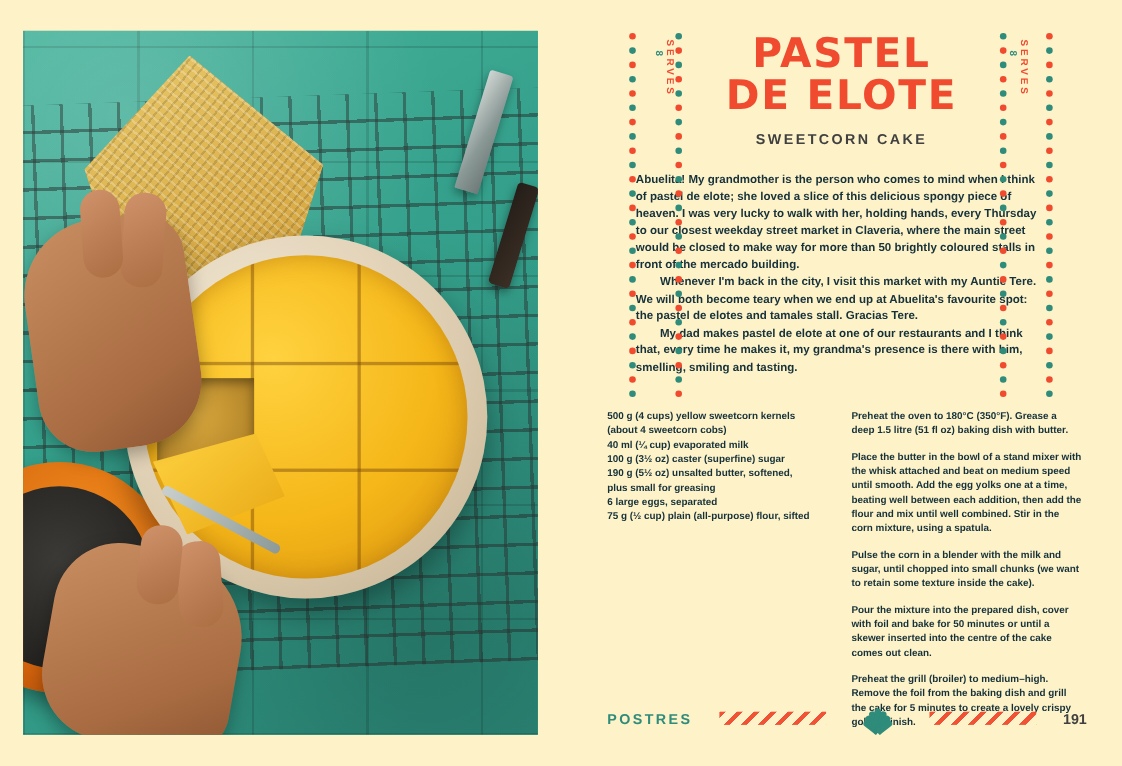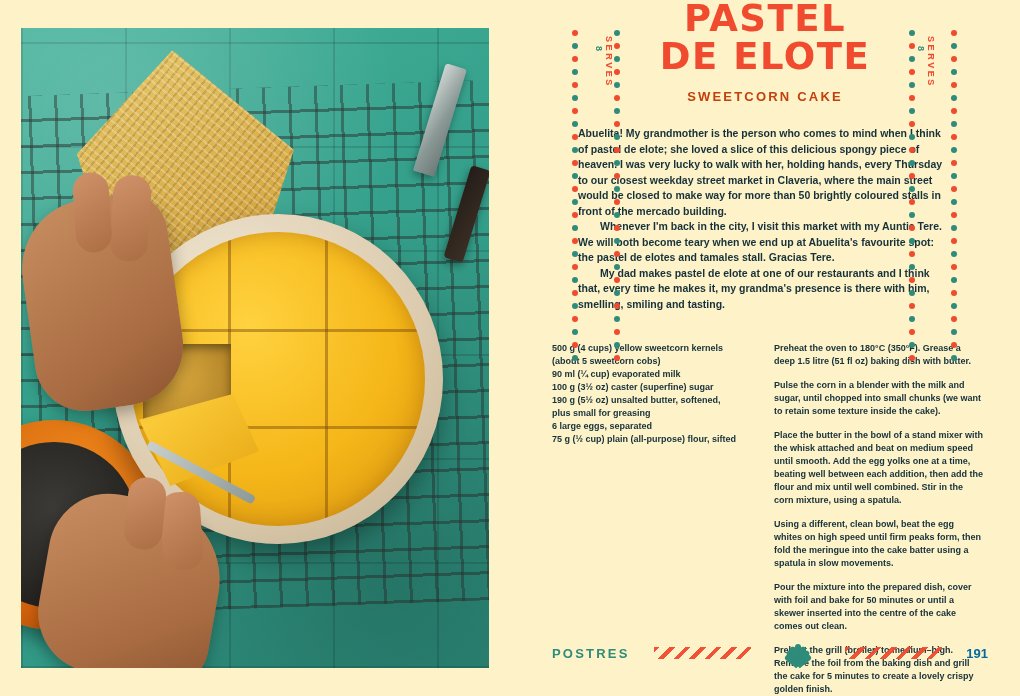--- a/index.html
+++ b/index.html
@@ -215,36 +215,37 @@
 
   
   .page-right {
     position: relative;
     width: 510px;
     height: 696px;
     padding: 0;
   }
   .title-block {
     text-align: center;
+    padding-top: 30px;
   }
   .title {
     font-family: "DejaVu Sans", sans-serif;
     font-weight: bold;
     font-size: 37px;
     line-height: 1.02;
     letter-spacing: 1.5px;
     color: #f04a2f;
     margin: 0;
   }
   .subtitle {
     margin-top: 14px;
     font-size: 13px;
     font-weight: bold;
     letter-spacing: 2.2px;
-    color: #c2410c;
+    color: #404040;
   }
 
   
   .serves {
     position: absolute;
     top: 36px;
     font-size: 9px;
     font-weight: bold;
     letter-spacing: 2.6px;
     color: #f04a2f;
@@ -327,21 +328,21 @@
   }
   .footer-label {
     font-size: 13px;
     font-weight: bold;
     letter-spacing: 2.2px;
     color: #2f8b7a;
   }
   .page-num {
     font-size: 13px;
     font-weight: bold;
-    color: #0369a1;
+    color: #404040;
   }
   .zigzag {
     flex: 1;
     height: 12px;
     margin: 0 8px;
     background:
       repeating-linear-gradient(135deg, #f04a2f 0 4px, rgba(0,0,0,0) 4px 11px);
     opacity: .95;
   }
   .agave {
@@ -535,34 +536,33 @@
 
     <div class="intro">
       <p>Abuelita! My grandmother is the person who comes to mind when I think of pastel de elote; she loved a slice of this delicious spongy piece of heaven. I was very lucky to walk with her, holding hands, every Thursday to our closest weekday street market in Claveria, where the main street would be closed to make way for more than 50 brightly coloured stalls in front of the mercado building.</p>
       <p>Whenever I'm back in the city, I visit this market with my Auntie Tere. We will both become teary when we end up at Abuelita's favourite spot: the pastel de elotes and tamales stall. Gracias Tere.</p>
       <p>My dad makes pastel de elote at one of our restaurants and I think that, every time he makes it, my grandma's presence is there with him, smelling, smiling and tasting.</p>
     </div>
 
     <div class="columns">
       <div class="col-ingredients">
         <div>500 g (4 cups) yellow sweetcorn kernels</div>
-        <div>   (about 5 sweetcorn cobs)</div>
-        <div>90 ml (¼ cup) evaporated milk</div>
+        <div>   (about 4 sweetcorn cobs)</div>
+        <div>40 ml (¼ cup) evaporated milk</div>
         <div>100 g (3½ oz) caster (superfine) sugar</div>
         <div>190 g (5½ oz) unsalted butter, softened,</div>
         <div>   plus small for greasing</div>
         <div>6 large eggs, separated</div>
         <div>75 g (½ cup) plain (all-purpose) flour, sifted</div>
       </div>
 
       <div class="col-method">
         <p>Preheat the oven to 180°C (350°F). Grease a deep 1.5 litre (51 fl oz) baking dish with butter.</p>
+        <p>Place the butter in the bowl of a stand mixer with the whisk attached and beat on medium speed until smooth. Add the egg yolks one at a time, beating well between each addition, then add the flour and mix until well combined. Stir in the corn mixture, using a spatula.</p>
         <p>Pulse the corn in a blender with the milk and sugar, until chopped into small chunks (we want to retain some texture inside the cake).</p>
-        <p>Place the butter in the bowl of a stand mixer with the whisk attached and beat on medium speed until smooth. Add the egg yolks one at a time, beating well between each addition, then add the flour and mix until well combined. Stir in the corn mixture, using a spatula.</p>
-        <p>Using a different, clean bowl, beat the egg whites on high speed until firm peaks form, then fold the meringue into the cake batter using a spatula in slow movements.</p>
         <p>Pour the mixture into the prepared dish, cover with foil and bake for 50 minutes or until a skewer inserted into the centre of the cake comes out clean.</p>
         <p>Preheat the grill (broiler) to medium–high. Remove the foil from the baking dish and grill the cake for 5 minutes to create a lovely crispy golden finish.</p>
 
       </div>
     </div>
 
     <div class="footer">
       <div class="footer-label">POSTRES</div>
       <div class="zigzag"></div>
       <div class="agave">

